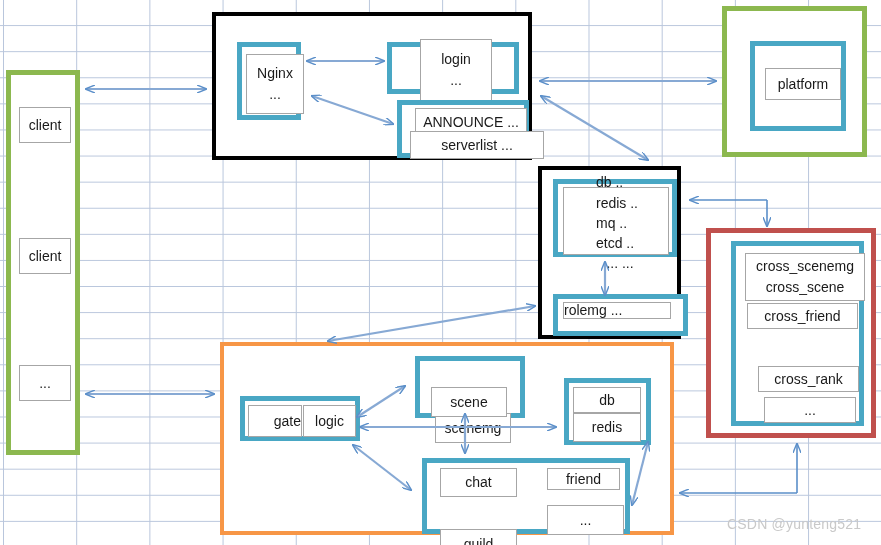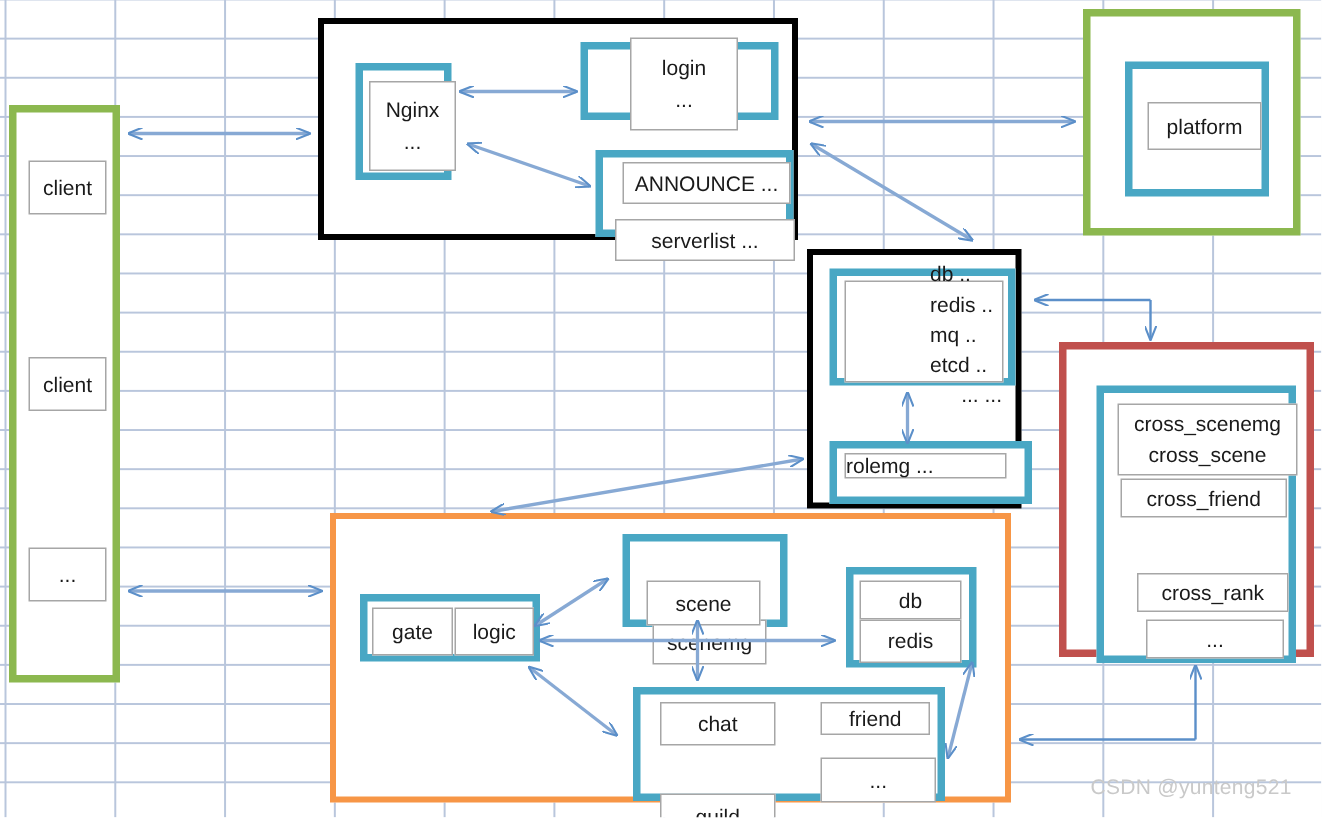--- a/index.html
+++ b/index.html
@@ -94,65 +94,65 @@
 
   <div class="grp grp-black" style="left:212px; top:12px; width:320px; height:148px;">
 
     <div class="grp grp-teal" style="left:21px; top:26px; width:64px; height:78px;">
       <div class="leaf two-line" style="left:4px; top:7px; width:58px; height:60px;">
         <span>Nginx</span>
         <span>...</span>
       </div>
     </div>
 
-    <div class="grp grp-teal" style="left:171px; top:12px; width:132px; height:52px;">
+    <div class="grp grp-teal" style="left:171px; top:26px; width:132px; height:52px;">
       <div class="leaf two-line" style="left:28px; top:-8px; width:72px; height:62px;">
         <span>login</span>
         <span>...</span>
       </div>
     </div>
 
     <div class="grp grp-teal" style="left:181px; top:84px; width:132px; height:58px;">
       <div class="leaf" style="left:13px; top:3px; width:112px; height:28px;">
         <span>ANNOUNCE ...</span>
       </div>
-      <div class="leaf" style="left:8px; top:41px; width:120px; height:28px;">
+      <div class="leaf" style="left:8px; top:26px; width:134px; height:28px;">
         <span>serverlist ...</span>
       </div>
     </div>
   </div>
 
   <div class="grp grp-green" style="left:722px; top:6px; width:145px; height:151px;">
     <div class="grp grp-teal" style="left:23px; top:30px; width:96px; height:90px;">
       <div class="leaf" style="left:10px; top:22px; width:76px; height:32px;">
         <span>platform</span>
       </div>
     </div>
   </div>
 
   <div class="grp grp-black" style="left:538px; top:166px; width:143px; height:173px;">
 
     <div class="grp grp-teal" style="left:11px; top:9px; width:124px; height:78px;">
-      <div class="leaf" style="left:5px; top:3px; width:106px; height:68px; align-items:flex-end; padding:4px 0 0 8px;">
+      <div class="leaf" style="left:5px; top:3px; width:106px; height:68px; align-items:center; padding:4px 0 0 8px;">
         <span><span style="display:inline-block;width:48px">db ..</span><span>redis ..</span></span>
         <span><span style="display:inline-block;width:48px">mq  ..</span><span>etcd ..</span></span>
         <span>... ...</span>
       </div>
     </div>
 
     <div class="grp grp-teal" style="left:11px; top:124px; width:135px; height:42px;">
       <div class="leaf" style="left:5px; top:3px; width:108px; height:17px; align-items:flex-start; ">
         <span>rolemg  ...</span>
       </div>
     </div>
   </div>
 
   <div class="grp grp-red" style="left:706px; top:228px; width:170px; height:210px;">
 
-    <div class="grp grp-teal" style="left:20px; top:24px; width:133px; height:185px;">
+    <div class="grp grp-teal" style="left:20px; top:8px; width:133px; height:185px;">
 
       <div class="leaf two-line" style="left:9px; top:7px; width:120px; height:48px;">
         <span>cross_scenemg</span>
         <span>cross_scene</span>
       </div>
 
       <div class="leaf" style="left:11px; top:57px; width:111px; height:26px;">
         <span>cross_friend</span>
       </div>
 
@@ -163,21 +163,21 @@
 
       <div class="leaf" style="left:28px; top:151px; width:92px; height:26px;">
         <span>...</span>
       </div>
     </div>
   </div>
 
   <div class="grp grp-orange" style="left:220px; top:342px; width:454px; height:193px;">
 
     <div class="grp grp-teal" style="left:16px; top:50px; width:120px; height:45px;">
-      <div class="leaf" style="left:3px; top:4px; width:54px; height:32px;">
+      <div class="leaf" style="left:3px; top:4px; width:54px; height:32px;align-items:flex-end;">
         <span>gate</span>
       </div>
       <div class="leaf" style="left:58px; top:4px; width:53px; height:32px;">
         <span>logic</span>
       </div>
     </div>
 
     <div class="grp grp-teal" style="left:191px; top:10px; width:110px; height:62px;">
       <div class="leaf" style="left:15px; top:4px; width:76px; height:30px;margin-top:48px;">
         <span>scenemg</span>

